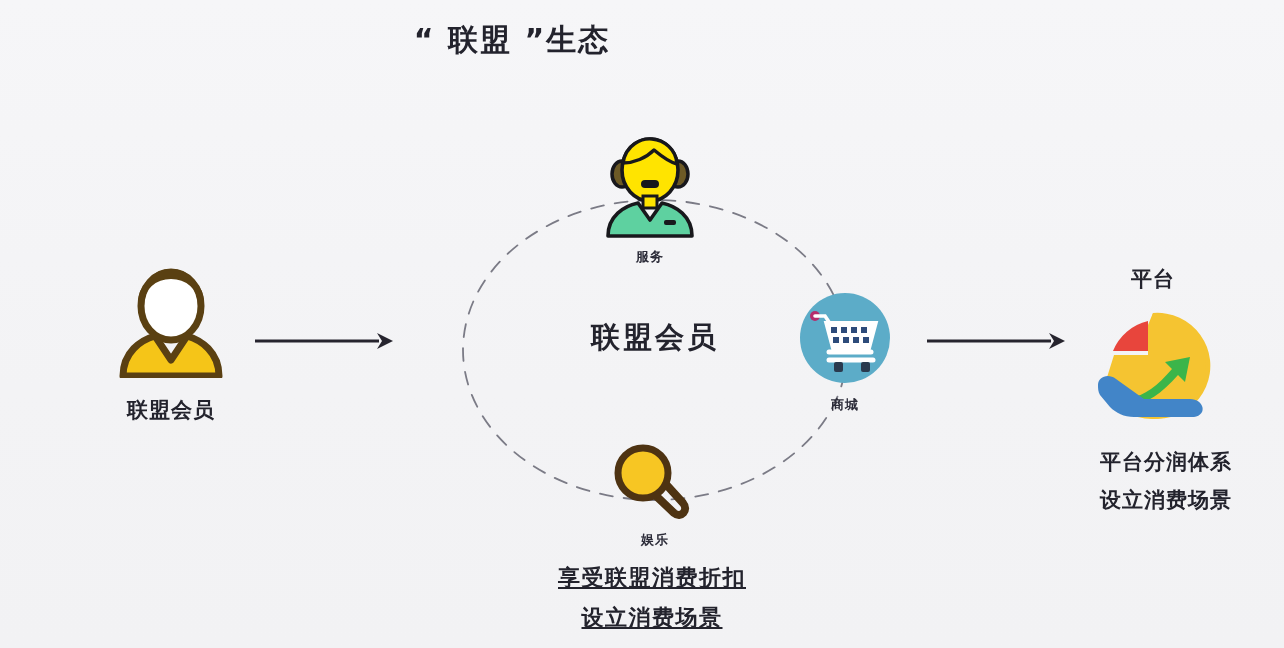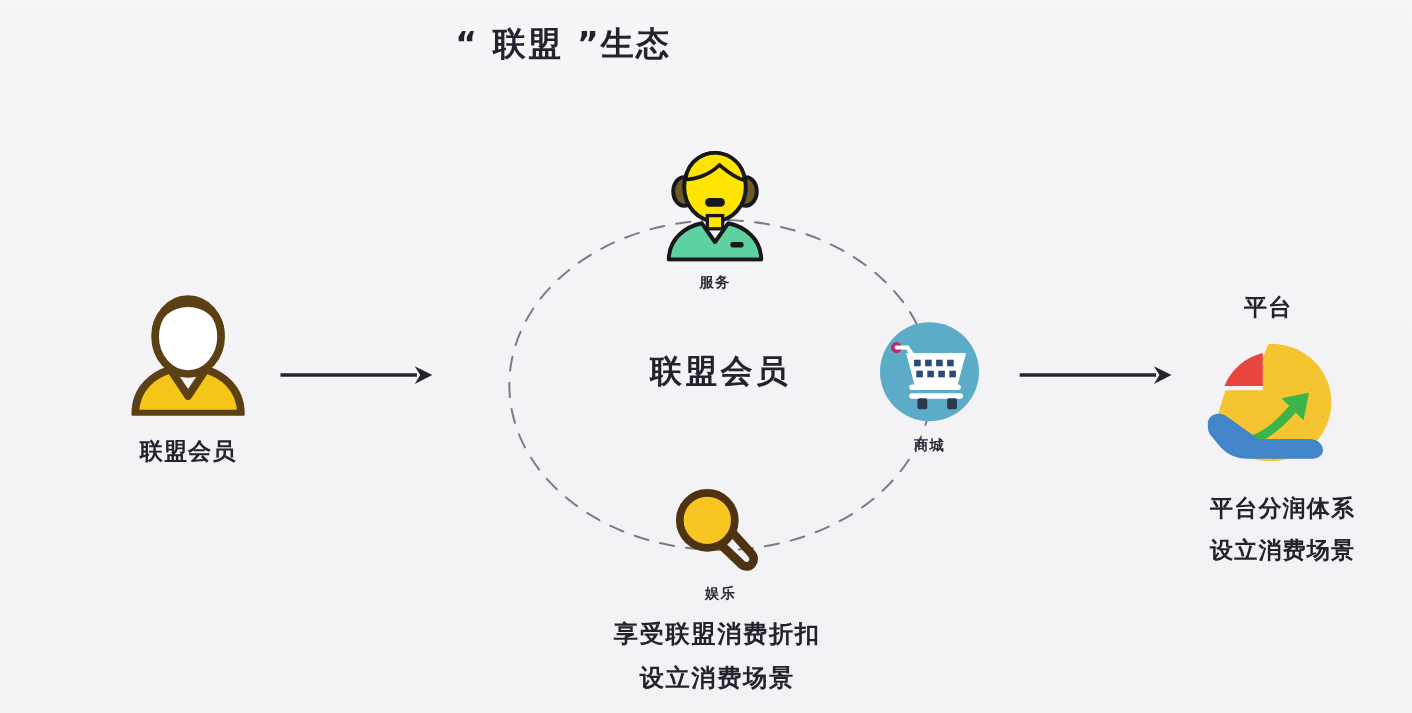--- a/index.html
+++ b/index.html
@@ -103,20 +103,21 @@
     width: 400px;
     text-align: center;
   }
   #bottom-lines .line {
     font-size: 22px;
     font-weight: 600;
     color: #23232d;
     letter-spacing: 1.5px;
     line-height: 40px;
     white-space: nowrap;
+    text-decoration: underline;
   }
 
   
   #platform-block {
     left: 1052px;
     top: 232px;
     width: 210px;
   }
   #platform-title {
     text-align: center;

